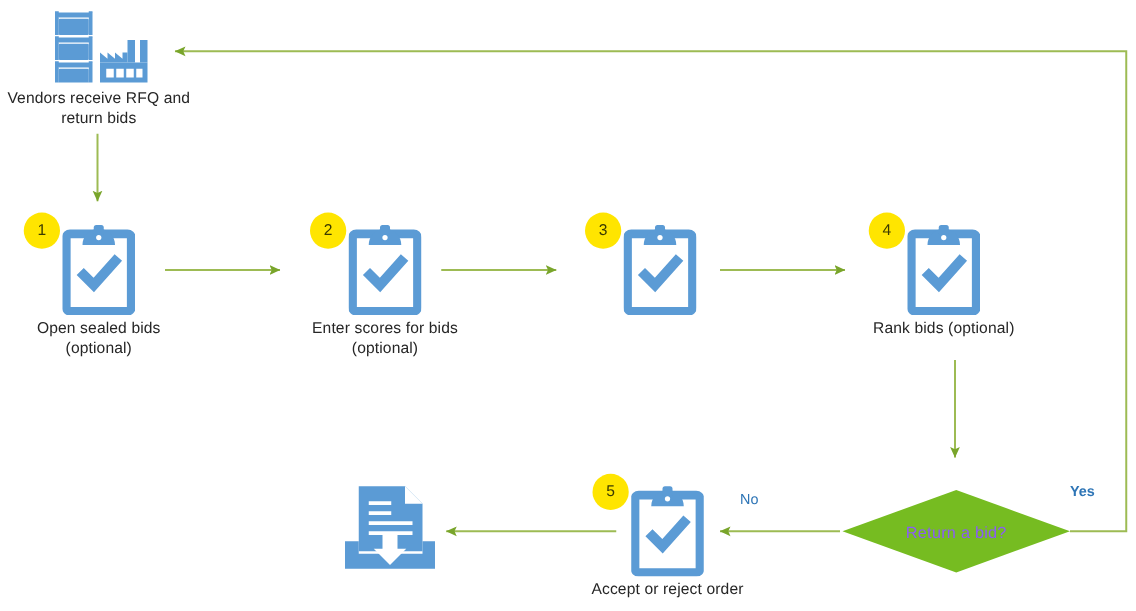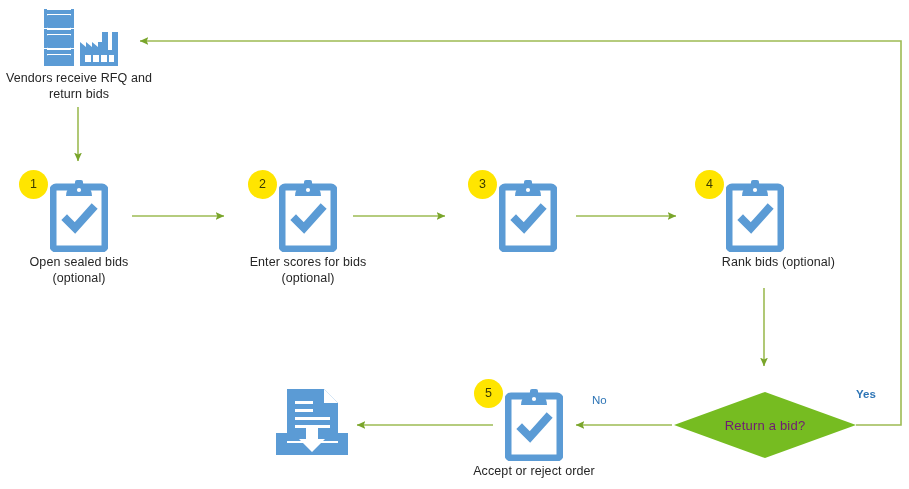--- a/index.html
+++ b/index.html
@@ -72,21 +72,21 @@
   }
   .diamond-text {
     position: absolute;
     left: 0;
     top: 0;
     width: 100%;
     height: 100%;
     display: flex;
     align-items: center;
     justify-content: center;
-    color: #701a75;
+    color: #8b5cf6;
     font-size: 13px;
     letter-spacing: 0.2px;
   }
 
   
   .branch-label {
     position: absolute;
     color: #2E75B6;
     font-size: 11.5px;
     line-height: 14px;
@@ -207,21 +207,21 @@
 
   <div class="node" style="left:726px; top:178px; width:58px; height:74px;">
     <svg class="node-icon" width="58" height="74" viewBox="0 0 58 74">
       <rect x="3" y="9" width="52" height="62" rx="3" ry="3" fill="none" stroke="#5B9BD5" stroke-width="7"></rect>
       <path d="M16,18 a13,13 0 0 1 26,0 z" fill="#5B9BD5"></path>
       <rect x="25" y="2" width="8" height="8" rx="2" fill="#5B9BD5"></rect>
       <circle cx="29" cy="12" r="2.1" fill="#ffffff"></circle>
       <path d="M17,42 L25,50 L42,31" fill="none" stroke="#5B9BD5" stroke-width="8" stroke-linecap="square" stroke-linejoin="miter"></path>
     </svg>
     <div class="badge" style="left:-31px; top:-8px;">4</div>
-    <div class="node-label" style="left:-51px; top:76px; width:160px;text-align:right;">Rank bids (optional)</div>
+    <div class="node-label" style="left:-51px; top:76px; width:160px;">Rank bids (optional)</div>
   </div>
 
   <div class="node" style="left:505px; top:387px; width:58px; height:74px;">
     <svg class="node-icon" width="58" height="74" viewBox="0 0 58 74">
       <rect x="3" y="9" width="52" height="62" rx="3" ry="3" fill="none" stroke="#5B9BD5" stroke-width="7"></rect>
       <path d="M16,18 a13,13 0 0 1 26,0 z" fill="#5B9BD5"></path>
       <rect x="25" y="2" width="8" height="8" rx="2" fill="#5B9BD5"></rect>
       <circle cx="29" cy="12" r="2.1" fill="#ffffff"></circle>
       <path d="M17,42 L25,50 L42,31" fill="none" stroke="#5B9BD5" stroke-width="8" stroke-linecap="square" stroke-linejoin="miter"></path>
     </svg>

